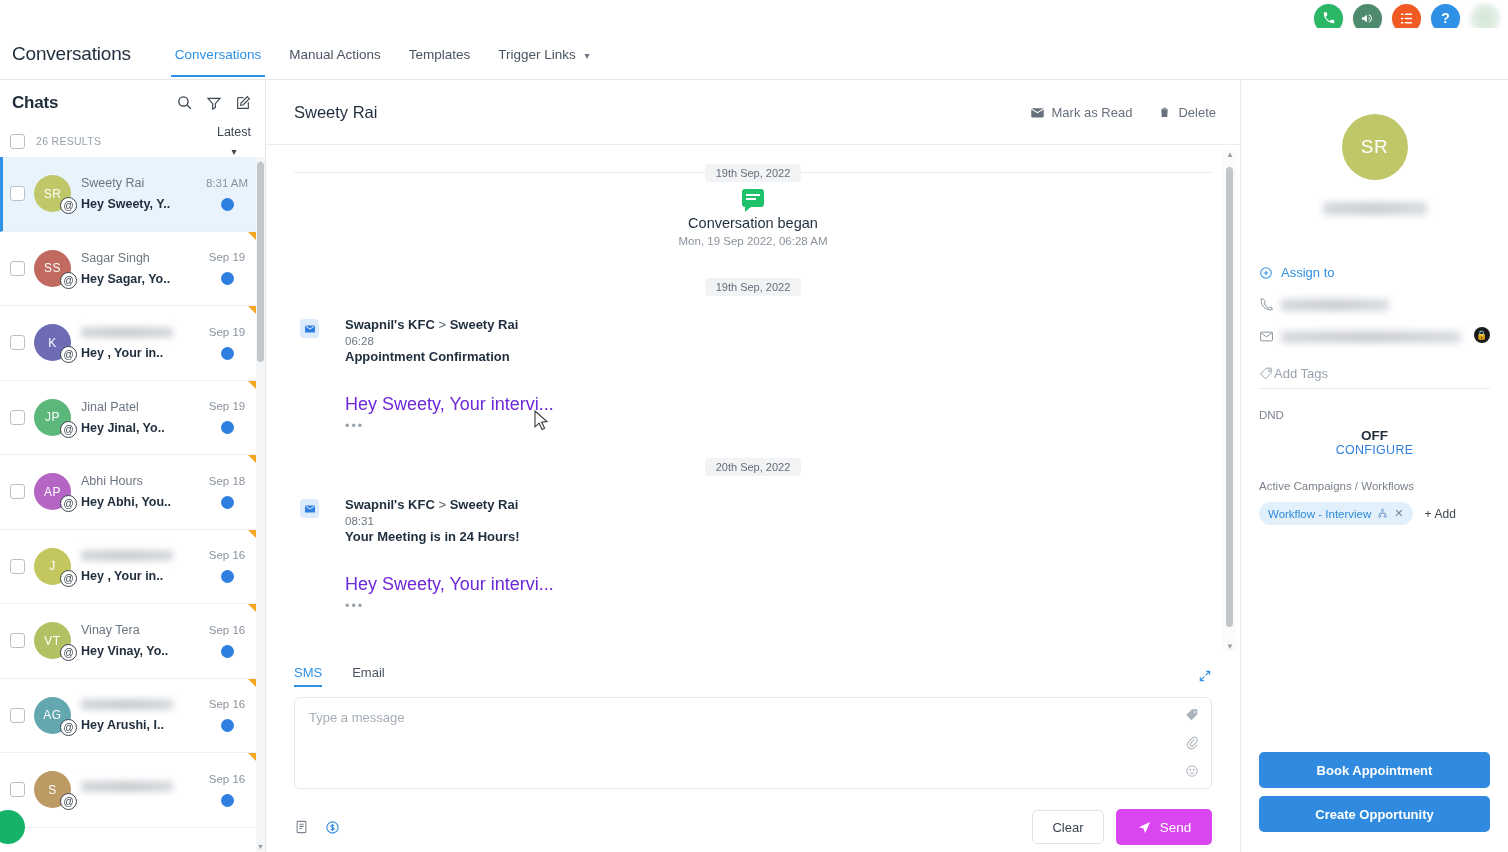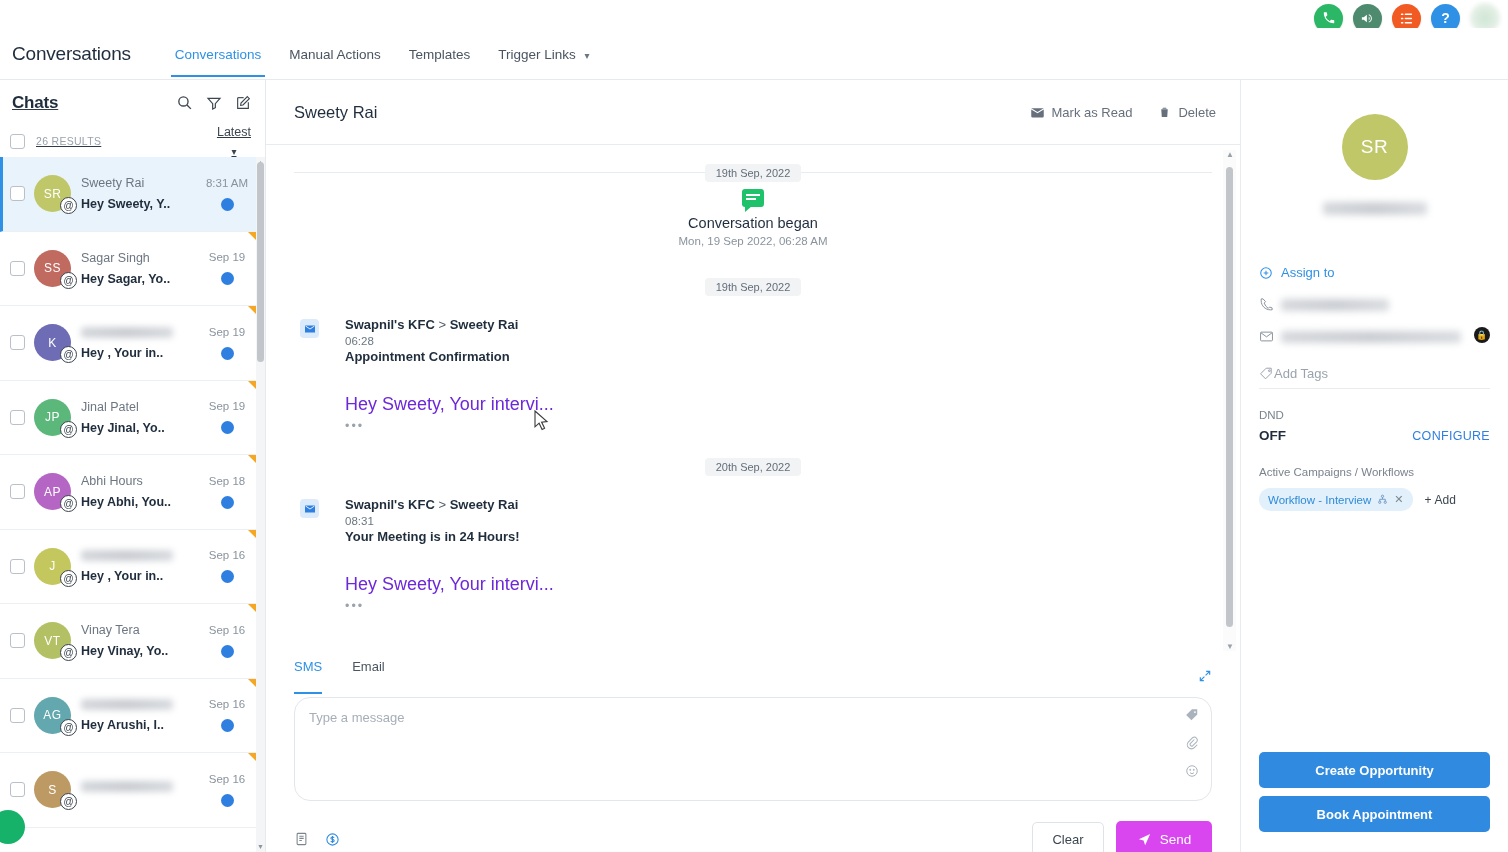--- a/index.html
+++ b/index.html
@@ -53,21 +53,21 @@
   .nav-item.active { color: #2f91e5; }
   .nav-item.active::after {
     content: ''; position: absolute; left: 10px; right: 10px; bottom: 0;
     height: 2px; background: #2f91e5;
   }
   .caret { display: inline-block; margin-left: 5px; font-size: 10px; color:#6b7682; }
 
   
   .chatlist {
     position: absolute; top: 80px; left: 0; width: 266px; height: 772px;
-    background: #fff; border-right: 1px solid #e6e9ed; text-decoration: underline;
+    background: #fff; border-right: 1px solid #e6e9ed;
   }
   .chats-head {
     height: 45px; display: flex; align-items: center;
     padding: 0 14px 0 12px;
   }
   .chats-title { font-size: 17px; font-weight: bold; color: #1f2d3d; flex: 1; letter-spacing:-.2px; }
   .chats-head .hicon { margin-left: 13px; cursor: pointer; color: #3c4650; display:flex; }
   .results-row {
     height: 32px; display: flex; align-items: center; padding: 0 14px 0 10px;
   }
@@ -197,29 +197,29 @@
     position: absolute; left: 3px; top: 17px; width: 7px; height: 460px;
     background: #c2c6cb; border-radius: 4px;
   }
   .conv-scroll .ar { position: absolute; left: 3px; font-size: 8px; color: #9aa1a9; }
 
   
   .composer { height: 197px; padding: 0 28px 0 28px; border-top: 0; position: relative; }
   .ctabs { display: flex; align-items: center; height: 42px; }
   .ctab {
     font-size: 13px; color: #4a5561; margin-right: 30px; cursor: pointer;
-    padding-bottom: 20px; position: relative;
+    padding-bottom: 7px; position: relative;
   }
   .ctab.active { color: #2f91e5; }
   .ctab.active::after {
     content:''; position:absolute; left:0; right:0; bottom:0; height:2px; background:#2f91e5;
   }
   .expand { margin-left: auto; color: #2f91e5; cursor: pointer; font-size: 14px; }
   .cbox-area {
-    position: relative; height: 104px; border: 1px solid #e3e7eb; border-radius: 16px;
+    position: relative; height: 92px; border: 1px solid #e3e7eb; border-radius: 6px;
     background: #fff;
     padding-left: 44px;
   }
   .cbox-ph { position: absolute; left: 14px; top: 12px; font-size: 13px; color: #a6aeb7; }
   .cbox-icons {
     position: absolute; right: 12px; top: 10px; display: flex; flex-direction: column; gap: 14px;
     color: #aab2bb; font-size: 14px;
   }
   .cfoot { display: flex; align-items: center; margin-top: 20px; }
   .cfoot .lico { margin-right: 16px; cursor: pointer; display:flex; }
@@ -265,21 +265,21 @@
     position: absolute; right: 0; top: -2px; width: 16px; height: 16px;
     border-radius: 50%; background: #1a1a1a;
     display: flex; align-items: center; justify-content: center; font-size: 9px;
   }
   .tags-row {
     display: flex; align-items: center; margin-top: 22px;
     border-bottom: 1px solid #e9ecef; padding-bottom: 7px;
   }
   .tags-ph { font-size: 13px; color: #9aa3ad; }
   .dnd-lab { font-size: 11.5px; color: #7a838d; margin-top: 20px; }
-  .dnd-row { display: flex; align-items: center; margin-top: 7px; }
+  .dnd-row { display: flex; align-items: center; margin-top: 7px; flex-direction: column; }
   .dnd-val { font-size: 13.5px; font-weight: bold; color: #1f2d3d; flex: 1; }
   .dnd-cfg { font-size: 12.5px; color: #2f7fe0; cursor: pointer; letter-spacing: .3px; }
   .camp-lab { font-size: 11.5px; color: #7a838d; margin-top: 23px; }
   .camp-row { display: flex; align-items: center; margin-top: 10px; }
   .chip {
     background: #e1f0fb; color: #2f8ad8; font-size: 11.5px;
     padding: 5px 9px; border-radius: 13px; display: flex; align-items: center; gap: 6px;
     cursor: pointer;
   }
   .chip .x { color: #7d8892; font-size: 11px; }
@@ -744,22 +744,22 @@
           </svg>
         <span class="x">✕</span>
       </span>
       <span class="add-btn">
         <span>+</span>
         <span>Add</span>
       </span>
     </div>
 
     <div class="cta-wrap">
+      <button class="cta">Book Appointment</button>
       <button class="cta">Create Opportunity</button>
-      <button class="cta">Book Appointment</button>
     </div>
   </div>
 
   <div class="cursor">
     <svg width="16" height="22" viewBox="0 0 16 22">
         <path d="M1 1l12 10.5-5.4.6 3 6.2-2.5 1.2-3-6.3L1 16.8z" fill="#fff" stroke="#3a3a3a" stroke-width="1.1"></path>
       </svg>
   </div>
 
 </div>

